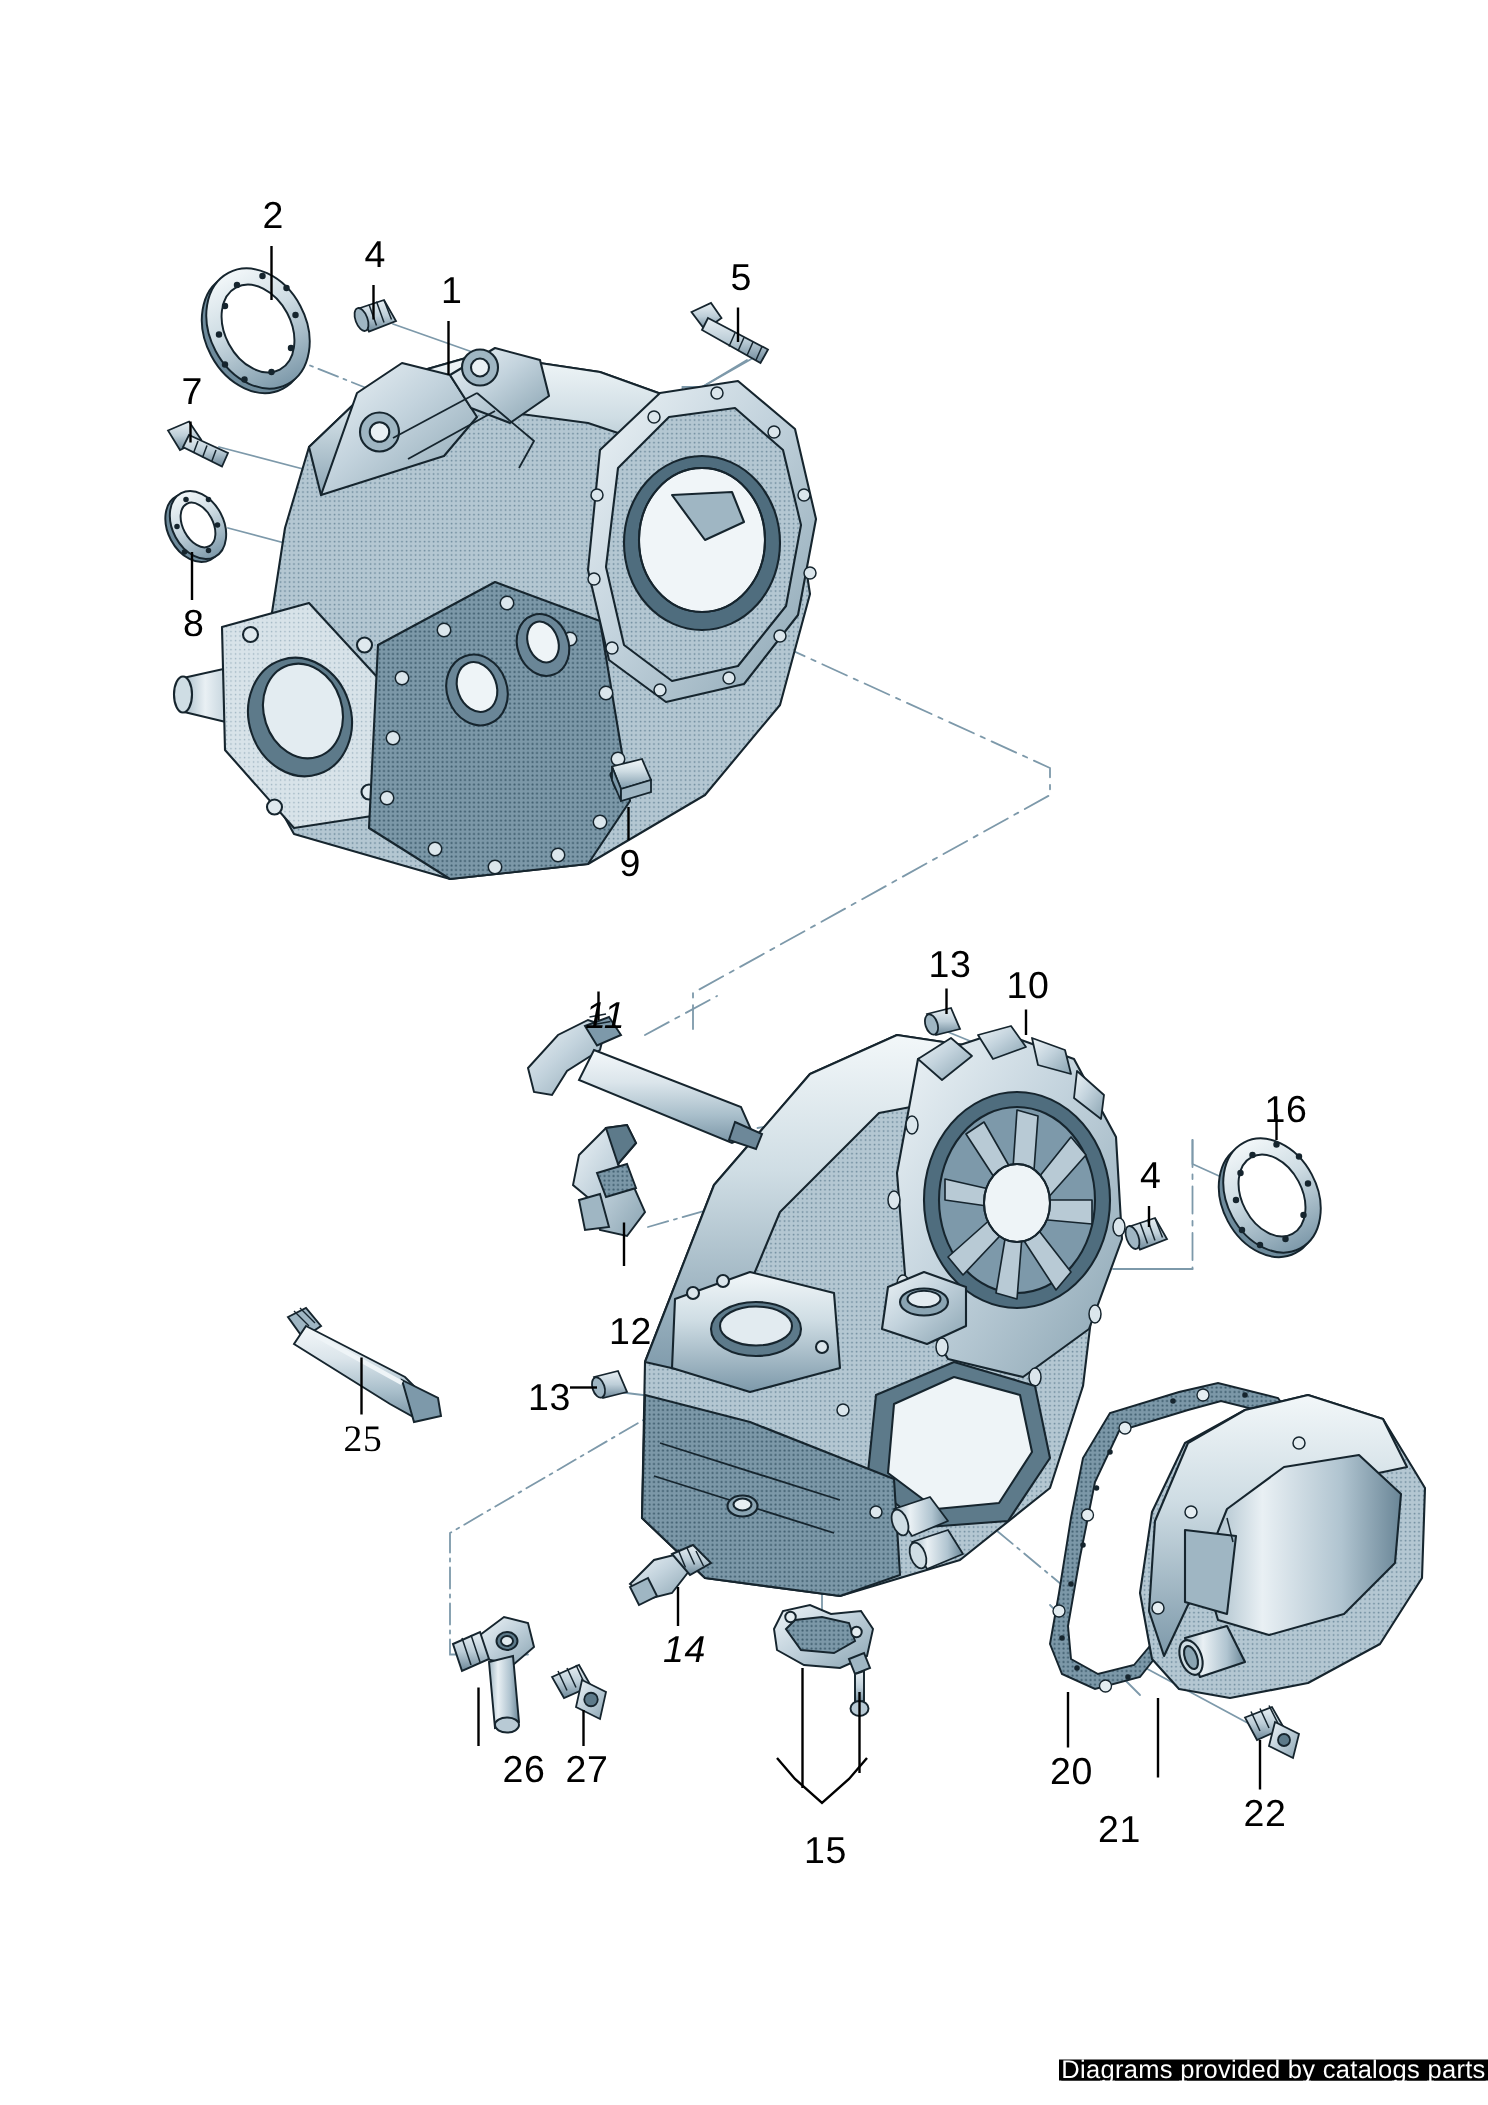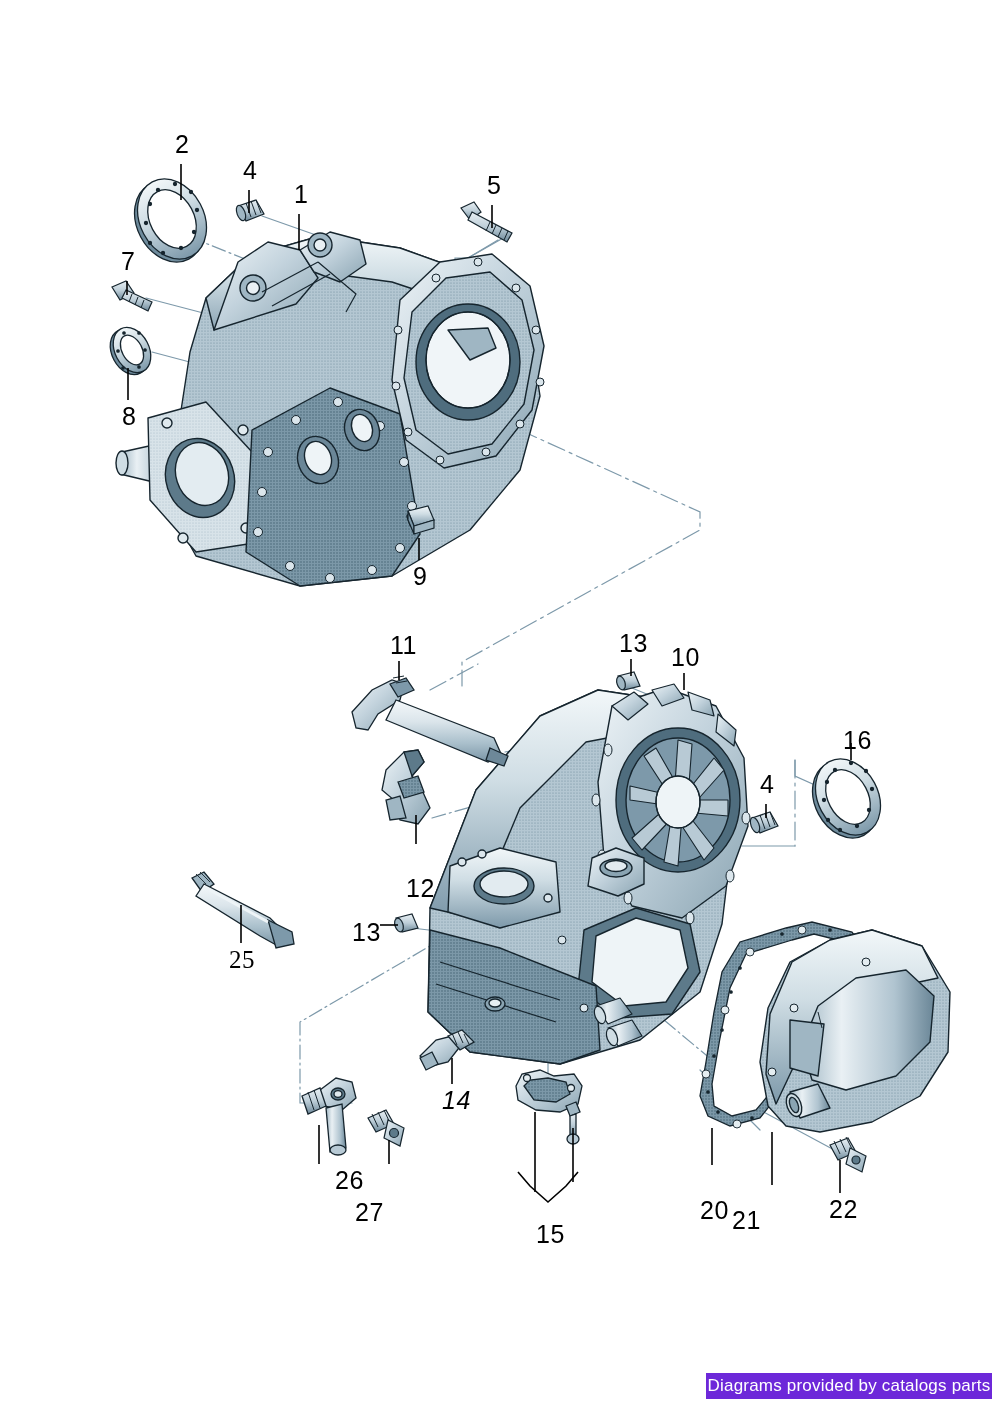--- a/index.html
+++ b/index.html
@@ -532,32 +532,32 @@
   </svg>
 
   <div class="callout-num" style="left:294px; top:182px;">1</div>
   <div class="callout-num" style="left:175px; top:132px;">2</div>
   <div class="callout-num" style="left:243px; top:158px;">4</div>
   <div class="callout-num" style="left:487px; top:173px;">5</div>
   <div class="callout-num" style="left:121px; top:249px;">7</div>
   <div class="callout-num" style="left:122px; top:404px;">8</div>
   <div class="callout-num" style="left:413px; top:564px;">9</div>
   <div class="callout-num" style="left:671px; top:645px;">10</div>
-  <div class="callout-num" style="left:390px; top:633px;">11</div>
+  <div class="callout-num" style="left:390px; top:665px;font-style:italic;">11</div>
   <div class="callout-num" style="left:406px; top:848px;margin-top:28px;">12</div>
   <div class="callout-num" style="left:619px; top:631px;">13</div>
   <div class="callout-num" style="left:352px; top:920px;">13</div>
   <div class="callout-num" style="left:760px; top:772px;">4</div>
   <div class="callout-num" style="left:442px; top:1088px;font-style:italic;">14</div>
   <div class="callout-num" style="left:536px; top:1222px;text-align:right;">15</div>
   <div class="callout-num" style="left:843px; top:728px;">16</div>
-  <div class="callout-num" style="left:700px; top:1198px;">20</div>
+  <div class="callout-num" style="left:700px; top:1169px;">20</div>
   <div class="callout-num" style="left:732px; top:1189px;margin-top:19px;">21</div>
   <div class="callout-num" style="left:829px; top:1197px;">22</div>
   <div class="callout-num" style="left:229px; top:947px;font-family:Liberation Serif, serif;">25</div>
   <div class="callout-num" style="left:307px; top:1168px;margin-left:28px;">26</div>
-  <div class="callout-num" style="left:355px; top:1168px;margin-top:32px;">27</div>
-
-  <div id="watermark" style="left: 706px; top: 1373px; width: 286px; height: 26px; background: #6d28d9;">
+  <div class="callout-num" style="left:377px; top:1168px;">27</div>
+
+  <div id="watermark" style="left: 706px; top: 1373px; width: 286px; height: 14px; background: #000000; text-decoration: underline;">
     <span id="watermark-text" style="color: rgb(255, 255, 255);">Diagrams provided by catalogs parts</span>
   </div>
 
 </div>
 
 </body></html>

